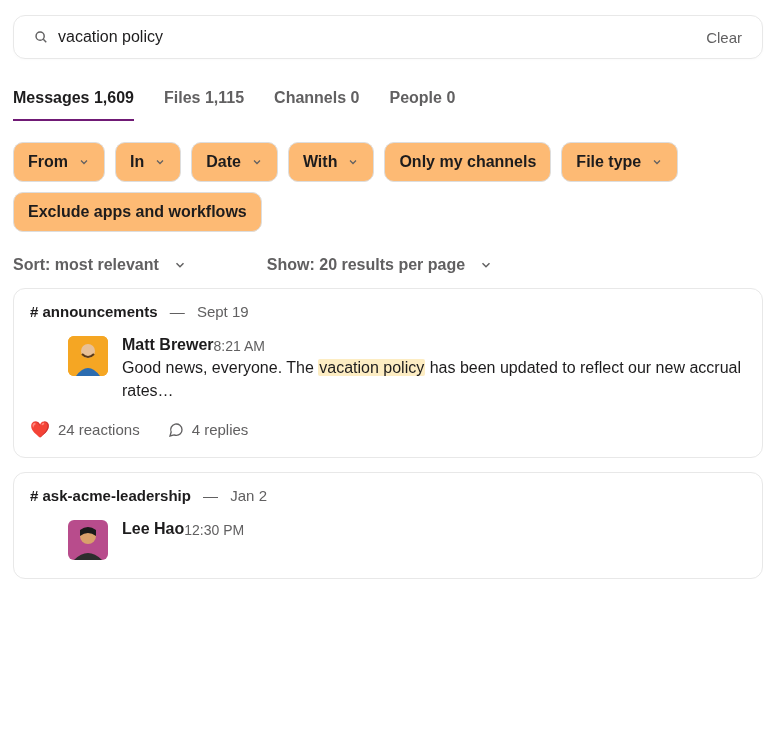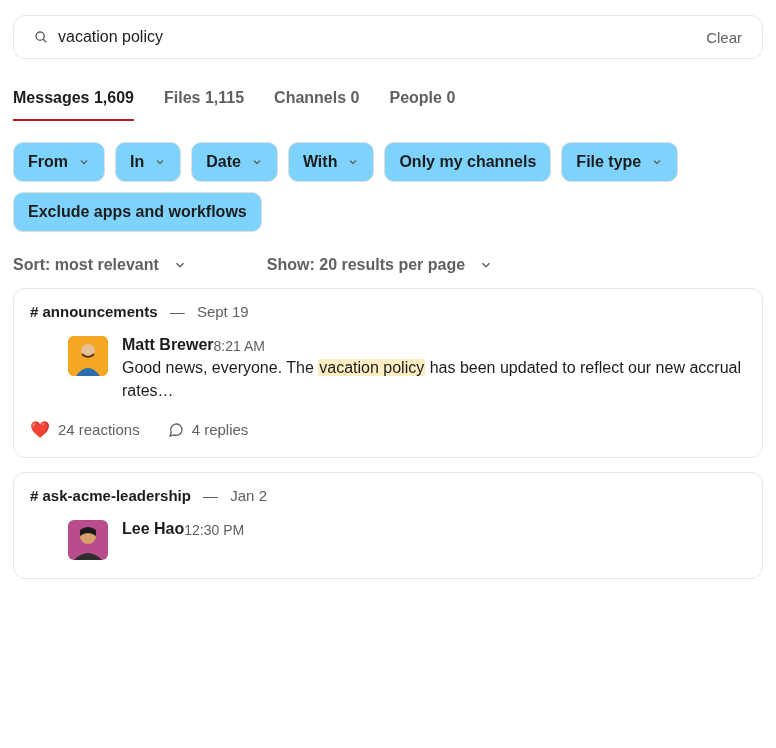--- a/index.html
+++ b/index.html
@@ -42,40 +42,40 @@
   .tab {
     padding-bottom: 12px;
     font-size: 16px;
     color: #616061;
     cursor: pointer;
     font-weight: 600;
   }
   .tab.active {
     color: #1d1c1d;
     font-weight: 800;
-    border-bottom: 2px solid #b91c1c;
+    border-bottom: 2px solid #701a75;
   }
   .filters {
     display: flex;
     flex-wrap: wrap;
     gap: 10px;
     margin-top: 20px;
   }
   .filter-pill {
     display: flex;
     align-items: center;
     gap: 10px;
     border: 1px solid #dddddd;
     border-radius: 10px;
     padding: 10px 14px;
     font-size: 16px;
     font-weight: 700;
     color: #1d1c1d;
     cursor: pointer;
-    background: #7dd3fc;
+    background: #fdba74;
   }
   .filter-pill .chev { color: #616061; display:flex; }
   .sort-show {
     display: flex;
     gap: 80px;
     margin-top: 24px;
     color: #616061;
     font-size: 16px;
     font-weight: 600;
   }

